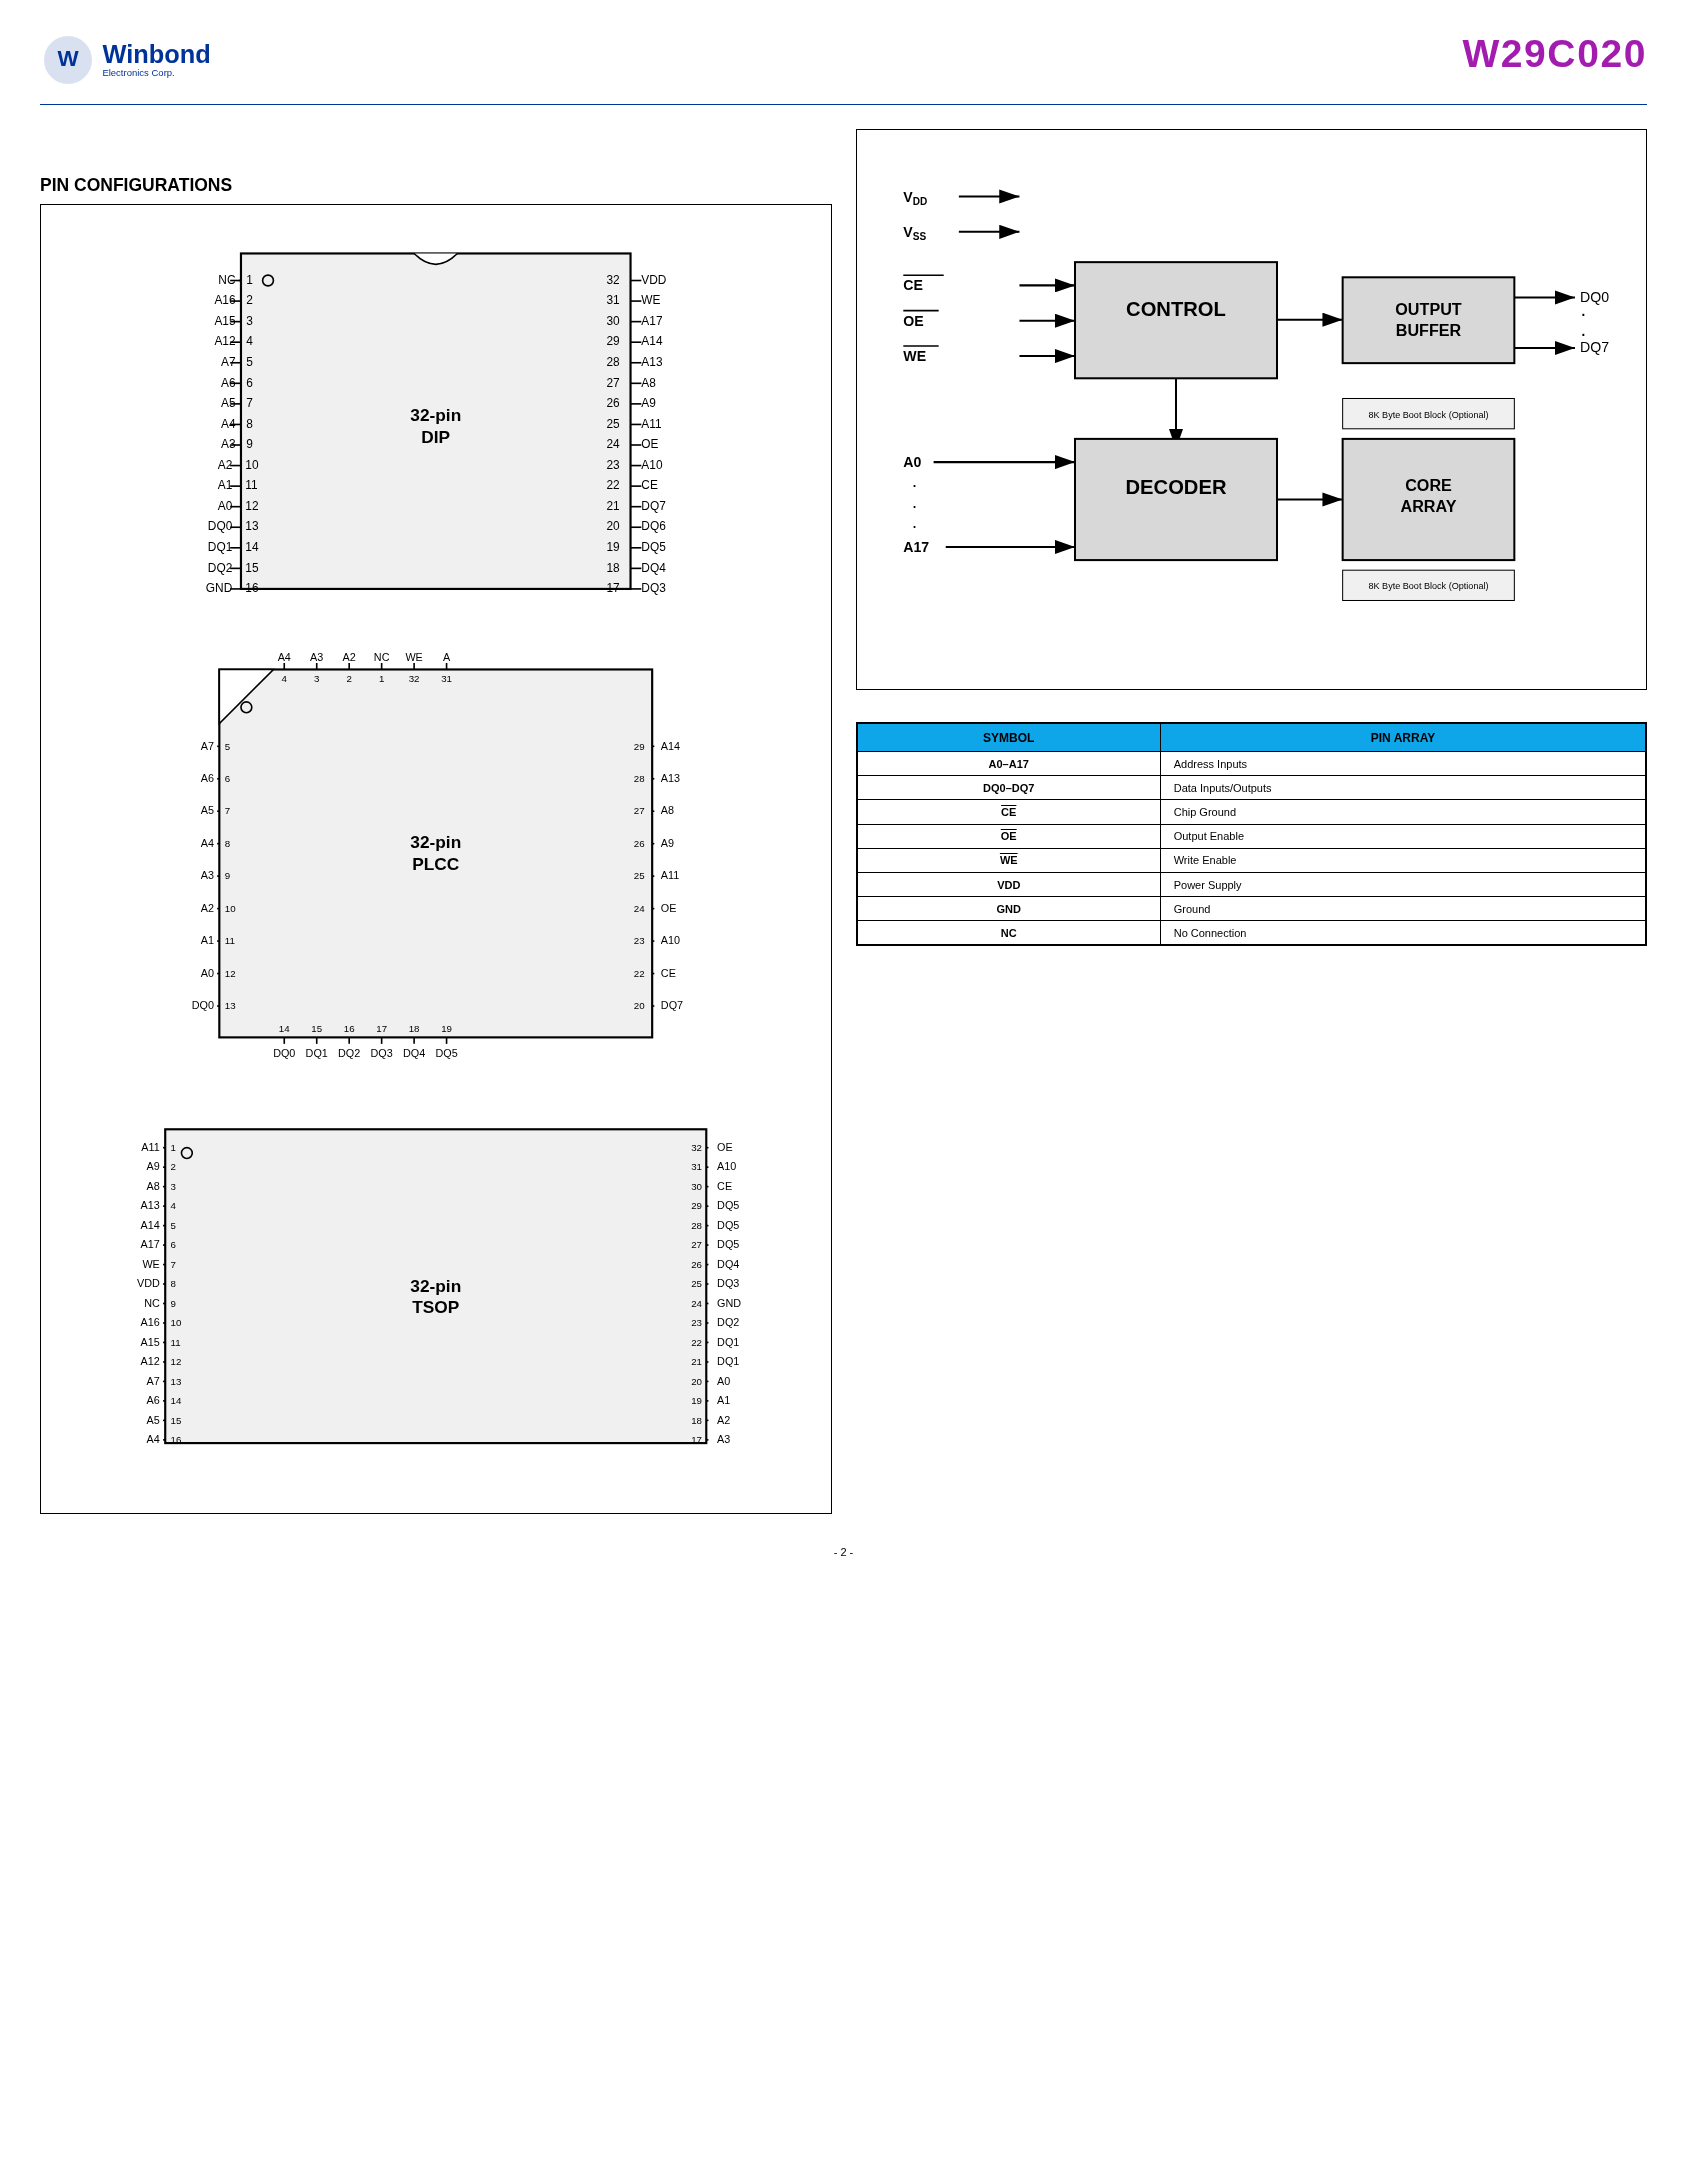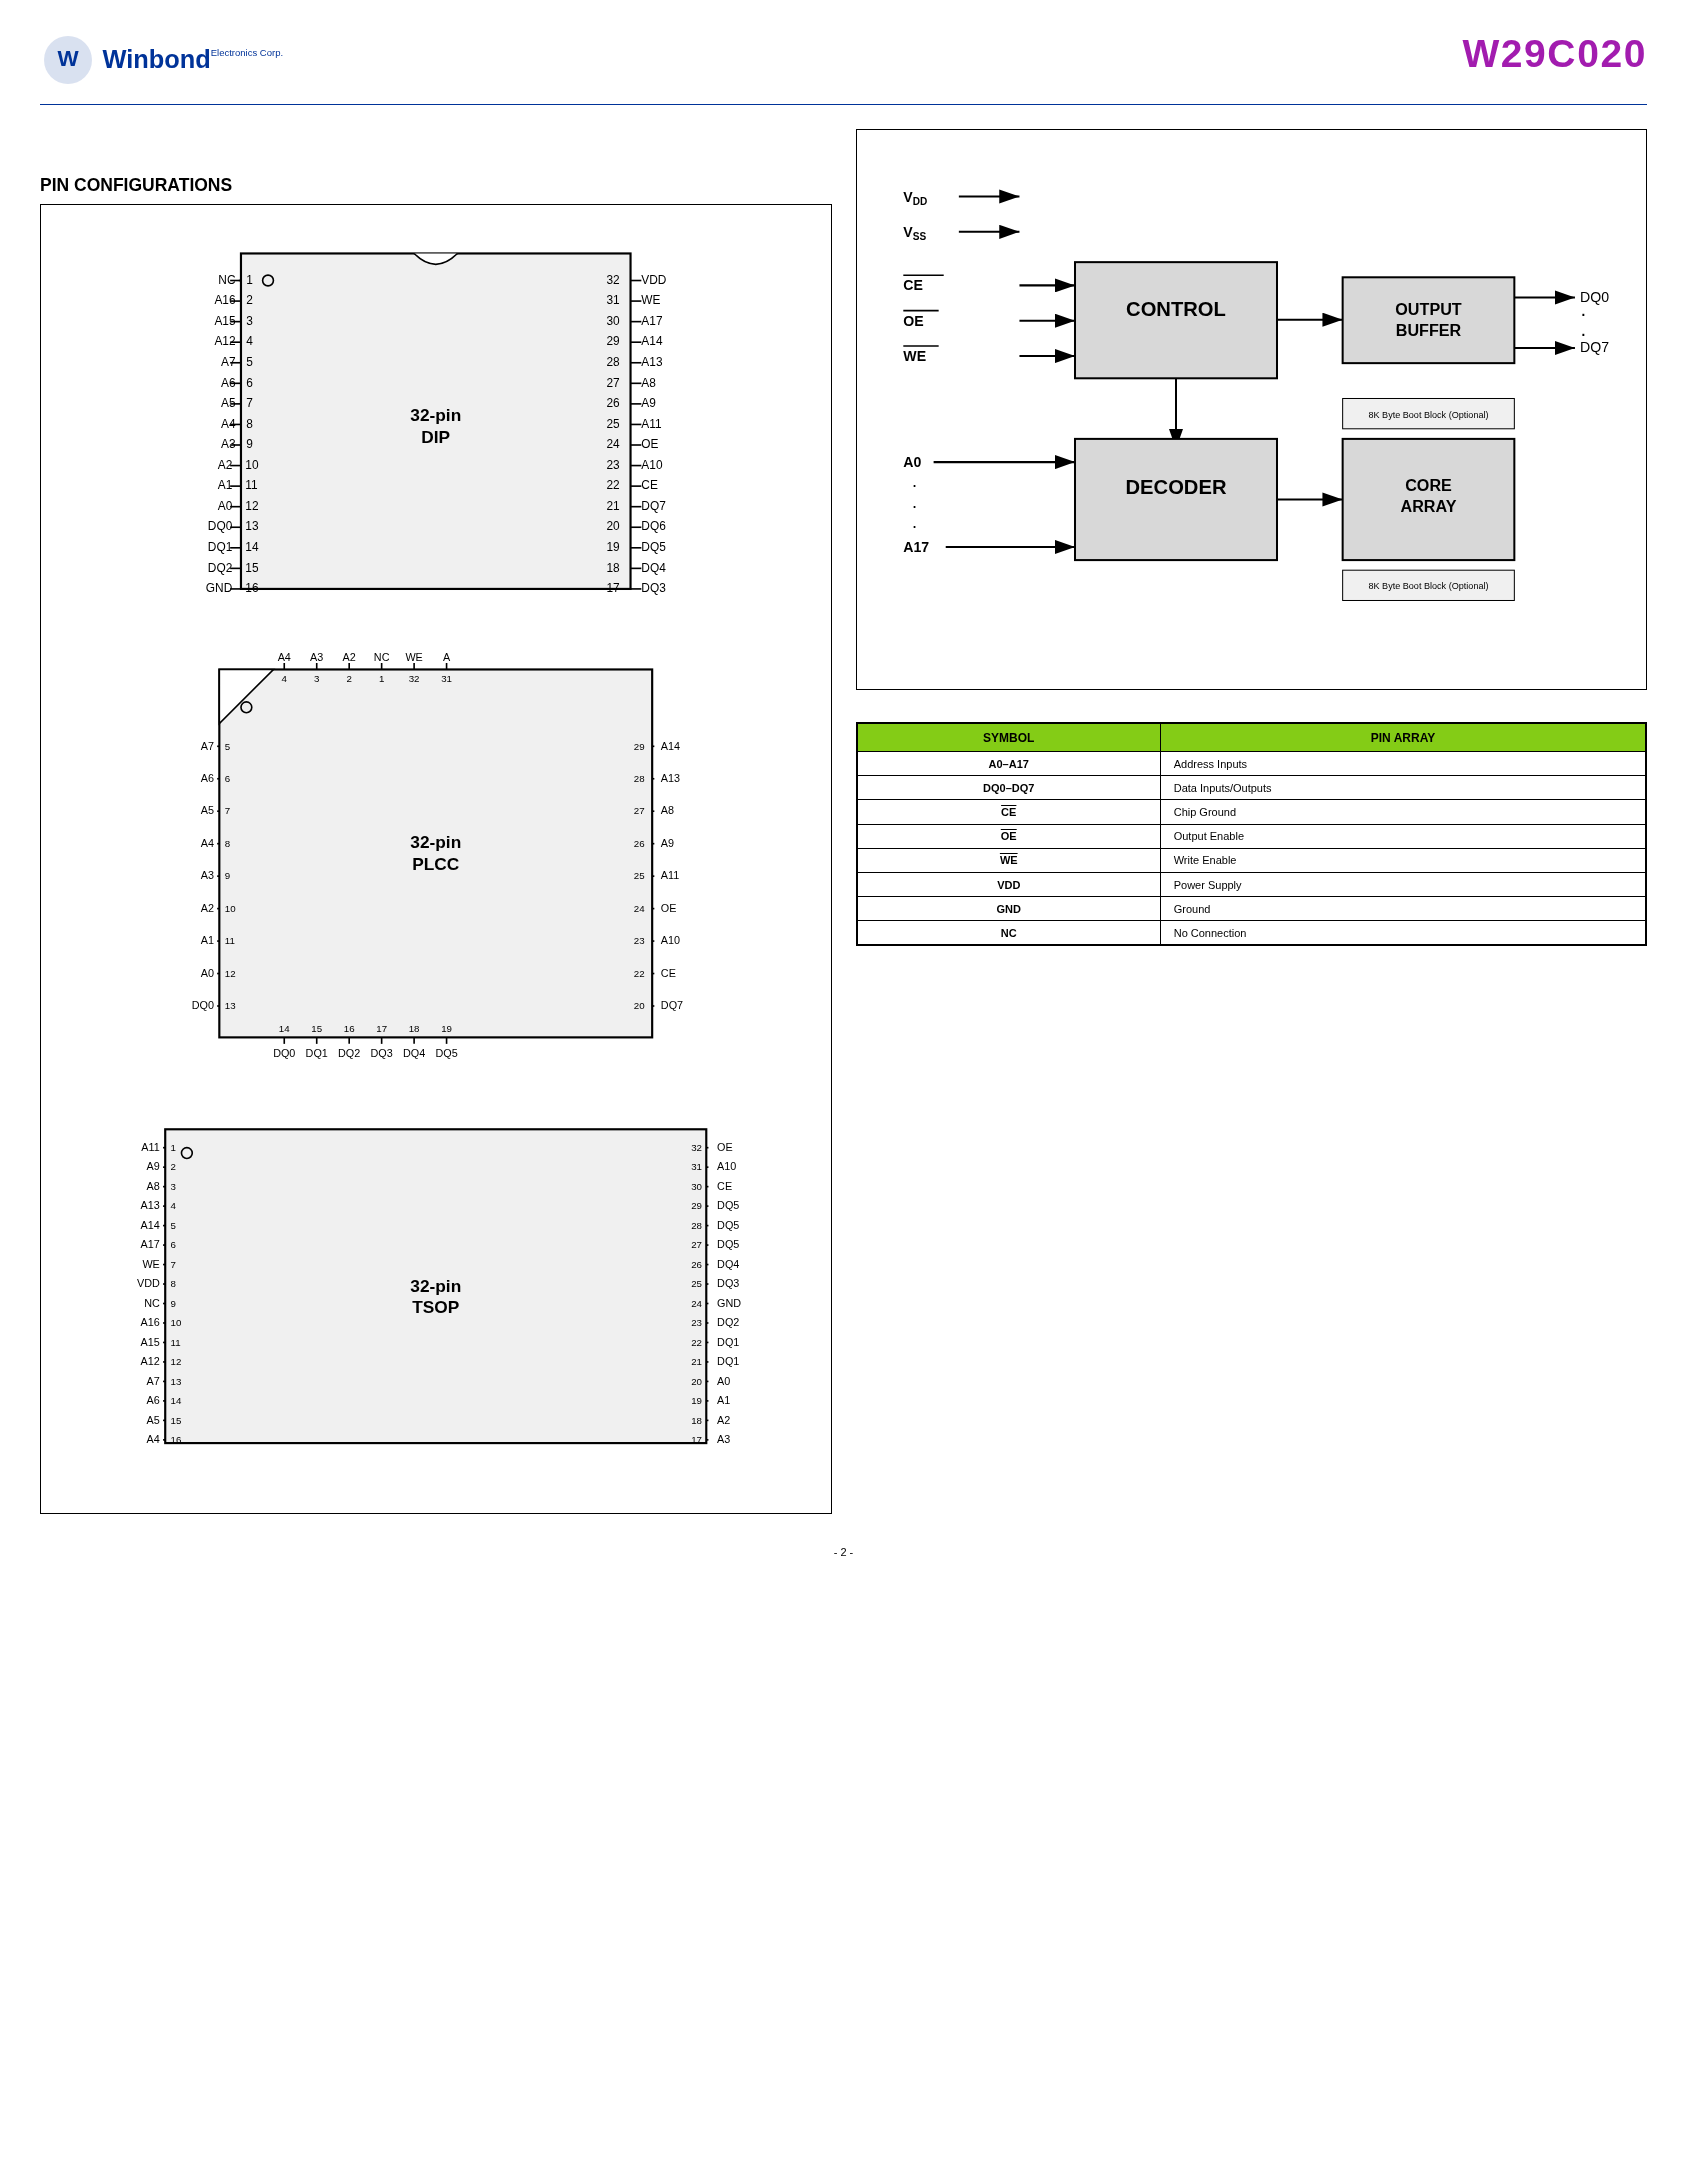--- a/index.html
+++ b/index.html
@@ -20,21 +20,21 @@
       align-items: flex-start;
       margin-bottom: 16px;
     }
     .logo-area {
       display: flex;
       align-items: center;
       gap: 6.4px;
     }
     .logo-text {
       display: flex;
-      flex-direction: row;
+      flex-direction: column;
     }
     .logo-text .brand {
       font-size: 25.4px;
       font-weight: bold;
       color: #003399;
       line-height: 1;
     }
     .logo-text .sub {
       font-size: 9.5px;
       color: #003399;
@@ -77,21 +77,21 @@
     
     .pin-desc-section {
       margin-top: 16px;
     }
     .pin-table {
       width: 100%;
       border-collapse: collapse;
       font-size: 11px;
     }
     .pin-table th {
-      background: #84cc16;
+      background: #0ea5e9;
       border: 1.6px solid #000;
       padding: 6.4px 12.7px;
       text-align: center;
       font-weight: bold;
       font-size: 12px;
     }
     .pin-table td {
       border: 0.8px solid #000;
       padding: 5.6px 12.7px;
       text-align: center;

